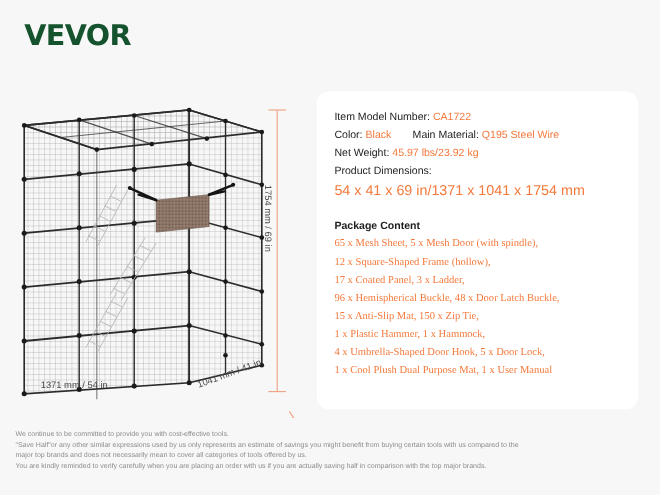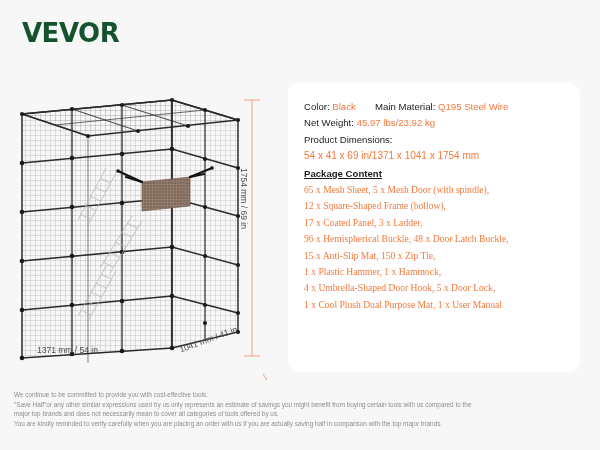--- a/index.html
+++ b/index.html
@@ -82,32 +82,31 @@
     white-space: nowrap;
   }
   .lbl { color: #1c1c1c; }
   .val { color: #f4793b; }
   .spacer-inline { display: inline-block; width: 14px; }
   .pkg-head {
     font-size: 9.6px;
     line-height: 16.4px;
     color: #1c1c1c;
     font-weight: bold;
-    margin-top: 1px;
-    text-decoration: underline;
+    margin-top: 17px;
   }
   .pkg-line {
     font-size: 9.6px;
     line-height: 16.4px;
     color: #f4793b;
     white-space: nowrap;
     font-family: Liberation Serif, serif;
   }
   .dims-value {
-    font-size: 10px;
+    font-size: 13px;
     line-height: 16.4px;
     color: #f4793b;
   }
 
   
   #footer {
     position: absolute;
     left: 14px;
     top: 390px;
     width: 576px;
@@ -283,20 +282,24 @@
     </g>
   </svg>
 </div>
 
 <div class="dim-label" id="dim-height-label">1754 mm / 69 in</div>
 <div class="dim-label" id="dim-width-label">1371 mm / 54 in</div>
 <div class="dim-label" id="dim-depth-label">1041 mm / 41 in</div>
 
 <div id="spec-card">
 
+  <div class="spec-line">
+    <span class="lbl">Item Model Number:</span>
+    <span class="val">CA1722</span>
+  </div>
 
 
   <div class="spec-line">
     <span class="lbl">Color:</span>
     <span class="val">Black</span>
     <span class="spacer-inline"></span>
     <span class="lbl">Main Material:</span>
     <span class="val">Q195 Steel Wire</span>
   </div>
 

